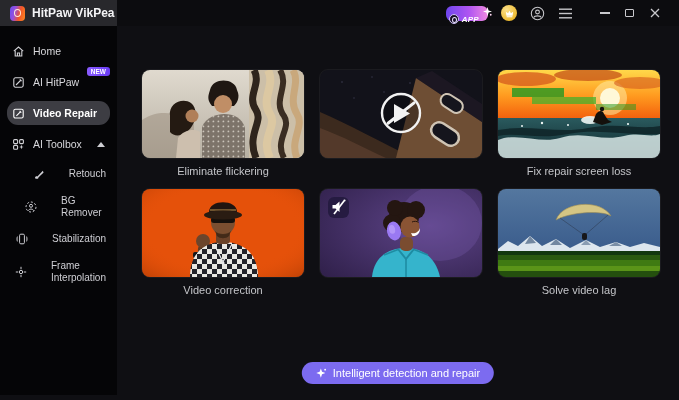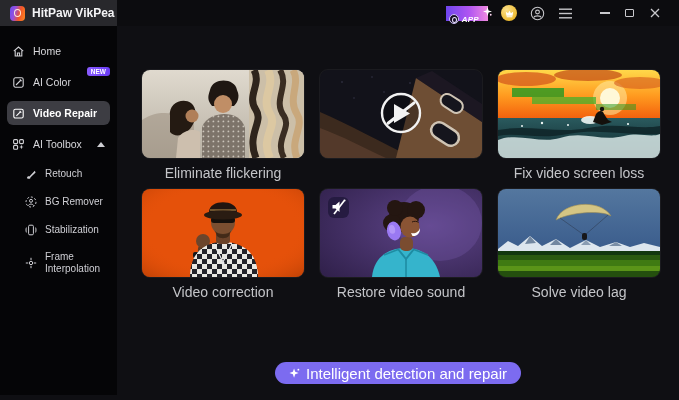--- a/index.html
+++ b/index.html
@@ -16,21 +16,21 @@
   .brand { width:117px; height:26px; background:#28282c;
     display:flex; align-items:center; gap:7px; padding-left:10px; flex-shrink:0; }
   .logo { width:15px; height:15px; border-radius:4px; position:relative;
     background:linear-gradient(105deg,#6a4ff0 0%,#9550e0 32%,#f2552a 62%,#ff8a1f 100%); }
   .logo::after { content:""; position:absolute; left:4px; top:3.5px; width:5px; height:6px;
     border:1.6px solid #ffe9d8; border-radius:50%; }
   .app-title { font-size:12px; font-weight:bold; color:#f4f4f6; white-space:nowrap; }
 
   .tb-right { margin-left:auto; display:flex; align-items:center; gap:13px; padding-right:12px; }
   .app-pill { position:relative; height:15px; display:flex; align-items:center; gap:3px;
-    padding:12px 9px 0 3px; border-radius:0;
+    padding:12px 9px 0 3px; border-radius:6px;
     background:linear-gradient(90deg,#6f46ee 0%,#b055f2 55%,#f08ae0 100%); }
   .app-pill .dot { width:10px; height:10px; border-radius:50%; background:#191028;
     border:1px solid #cfc2f8; position:relative; }
   .app-pill .dot::after { content:""; position:absolute; left:2.2px; top:1.8px;
     width:3px; height:4px; border:1px solid #e8e2ff; border-radius:50%; }
   .app-pill .app-text { font-size:8px; font-weight:bold; font-style:italic; color:#fff; letter-spacing:.3px; }
   .app-pill .spark { position:absolute; right:-4px; top:-4px; }
 
   .crown-avatar { width:16px; height:16px; border-radius:50%;
     background:radial-gradient(circle at 35% 30%, #fbe08a, #edb92e 75%);
@@ -41,49 +41,49 @@
   .winbtn { width:25px; height:22px; display:flex; align-items:center; justify-content:center; }
   .min-bar { width:10px; height:1.4px; background:#c9c9cd; }
   .max-box { width:8.5px; height:8.5px; border:1.3px solid #c9c9cd; border-radius:1px; }
 
   
   .sidebar { position:absolute; top:26px; left:0; width:117px; bottom:5px;
     background:#050507; padding-top:13px; }
   .side-item { position:relative; display:flex; align-items:center; gap:8px;
     margin:0 7px 7px 7px; padding:5px 5px; border-radius:6px;
     color:#d8d8dc; font-size:10.5px; min-height:24px; cursor:default; }
-  .side-item.active { background:#3d3d43; color:#ffffff; font-weight:bold; }
+  .side-item.active { background:#3d3d43; color:#ffffff; font-weight:bold;border-radius:11px; }
   .side-item .ic { width:13px; height:13px; flex-shrink:0; display:flex; }
   .side-badge { position:absolute; top:-3px; right:0; font-size:6.5px; font-weight:bold;
     color:#fff; padding:1px 4px; border-radius:3px; line-height:1.1; }
   .badge-hot { background:linear-gradient(90deg,#ff8a3c,#ff5520); font-style:italic; }
   .badge-new { background:linear-gradient(90deg,#8a5cff,#6a3cf5); }
   .caret-up { margin-left:auto; width:0; height:0;
     border-left:4px solid transparent; border-right:4px solid transparent;
     border-bottom:5px solid #cfcfd3; }
-  .sub-item { position:relative; display:flex; align-items:center; gap:8px;
+  .sub-item { position:relative; display:flex; align-items:center; gap:24px;
     margin:0 7px 6px 7px; padding:4px 4px 4px 18px; color:#cfcfd4;
-    font-size:10px; min-height:22px; line-height:1.15; }
+    font-size:10px; min-height:22px; line-height:1.15;justify-content:flex-end; }
   .sub-item .ic { width:12px; height:12px; flex-shrink:0; display:flex; }
   .sub-label-wrap { max-width:62px; }
 
   
   .main { position:absolute; left:117px; top:26px; right:0; bottom:0; background:#0f0f13; }
   .grid { display:grid; grid-template-columns:repeat(3,162px); column-gap:16px;
     row-gap:11px; padding:44px 0 0 25px; }
   figure.card { margin:0; }
   .thumb { width:162px; height:88px; border-radius:8px; overflow:hidden; position:relative;
     outline:1px solid rgba(255,255,255,0.05); cursor:pointer; }
   .thumb svg { display:block; width:162px; height:88px; }
-  figcaption { text-align:center; color:#c4c5c9; font-size:14px; margin-top:7px; height:13px; }
+  figcaption { text-align:center; color:#c4c5c9; font-size:11px; margin-top:7px; height:13px; }
 
   .cta { position:absolute; left:50%; transform:translateX(-50%); bottom:16px;
     height:22px; display:flex; align-items:center; gap:6px; padding:0 14px;
     background:#7c6bf0; border:none; border-radius:12px; color:#ffffff;
-    font-size:15px; font-family:"Liberation Sans", sans-serif; cursor:pointer; white-space:nowrap; }
+    font-size:11px; font-family:"Liberation Sans", sans-serif; cursor:pointer; white-space:nowrap; }
 </style>
 </head>
 <body>
 
 <div class="titlebar">
   <div class="brand">
     <div class="logo"></div>
     <span class="app-title">HitPaw VikPea</span>
   </div>
   <div class="tb-right">
@@ -148,21 +148,21 @@
 
 
   <div class="side-item">
     <span class="ic">
       <svg viewBox="0 0 13 13" width="13" height="13" fill="none" stroke="#d2d2d6" stroke-width="1.1">
         <rect x="1.8" y="1.8" width="9.4" height="9.4" rx="1.6"></rect>
         <path d="M4,9 L9,4"></path>
           <path d="M7.8,3.4 L9.6,5.2"></path>
       </svg>
     </span>
-    <span>AI Color</span>
+    <span>AI HitPaw</span>
     <span class="side-badge badge-new">NEW</span>
   </div>
 
   <div class="side-item active">
     <span class="ic">
       <svg viewBox="0 0 13 13" width="13" height="13" fill="none" stroke="#ffffff" stroke-width="1.1">
         <rect x="1.8" y="2.2" width="9.4" height="8.8" rx="1.6"></rect>
         <path d="M4.4,8.8 L8.6,4.6 M7.6,3.9 L9.3,5.6"></path>
       </svg>
     </span>
@@ -313,21 +313,21 @@
           <path d="M0,70 C20,62 42,74 62,68 C86,60 102,72 126,66 C142,62 152,68 162,64 L162,88 L0,88 Z" fill="#d8e8e6" opacity="0.85"></path>
           <ellipse cx="92" cy="50" rx="9" ry="4" fill="#eef6f4" opacity="0.9"></ellipse>
           <circle cx="104" cy="39" r="2.2" fill="#14100c"></circle>
           <path d="M98,44 C101,40 105,40 106,44 L110,50 L114,52 L104,55 L95,52 Z" fill="#14100c"></path>
           <circle cx="24" cy="56" r="1" fill="#eef6f4"></circle>
             <circle cx="44" cy="53" r="1.2" fill="#eef6f4"></circle>
           <circle cx="70" cy="55" r="1" fill="#eef6f4"></circle>
             <circle cx="130" cy="54" r="1.1" fill="#eef6f4"></circle>
         </svg>
       </div>
-      <figcaption>Fix video screen loss</figcaption>
+      <figcaption>Fix repair screen loss</figcaption>
     </figure>
 
     <figure class="card">
       <div class="thumb">
         <svg viewBox="0 0 162 88">
           <defs>
             <pattern id="c4plaid" width="10" height="10" patternUnits="userSpaceOnUse">
               <rect width="10" height="10" fill="#e9e7e2"></rect>
               <rect width="5" height="5" fill="#23232a"></rect>
               <rect x="5" y="5" width="5" height="5" fill="#23232a"></rect>
@@ -384,21 +384,20 @@
           <g transform="rotate(-12 74 42)">
             <ellipse cx="74" cy="42" rx="7" ry="9.5" fill="#9a79f2"></ellipse>
             <ellipse cx="72.5" cy="40" rx="3" ry="4.5" fill="#b79bf8" opacity="0.85"></ellipse>
           </g>
           <rect x="8" y="8" width="21" height="21" rx="6" fill="#241a3f" opacity="0.92"></rect>
           <path d="M12.5,16 L15.5,16 L19.5,12.5 L19.5,23 L15.5,19.5 L12.5,19.5 Z" fill="#ffffff"></path>
           <path d="M24,12 L14,25" stroke="#ffffff" stroke-width="1.7"></path>
           <circle cx="24.5" cy="11.5" r="1.1" fill="#ffffff"></circle>
         </svg>
       </div>
-      <figcaption>Restore video sound</figcaption>
     </figure>
 
     <figure class="card">
       <div class="thumb">
         <svg viewBox="0 0 162 88">
           <defs>
             <linearGradient id="c6sky" x1="0" y1="0" x2="0" y2="1">
               <stop offset="0" stop-color="#54779f"></stop>
                 <stop offset="1" stop-color="#3a5c8c"></stop>
             </linearGradient>

